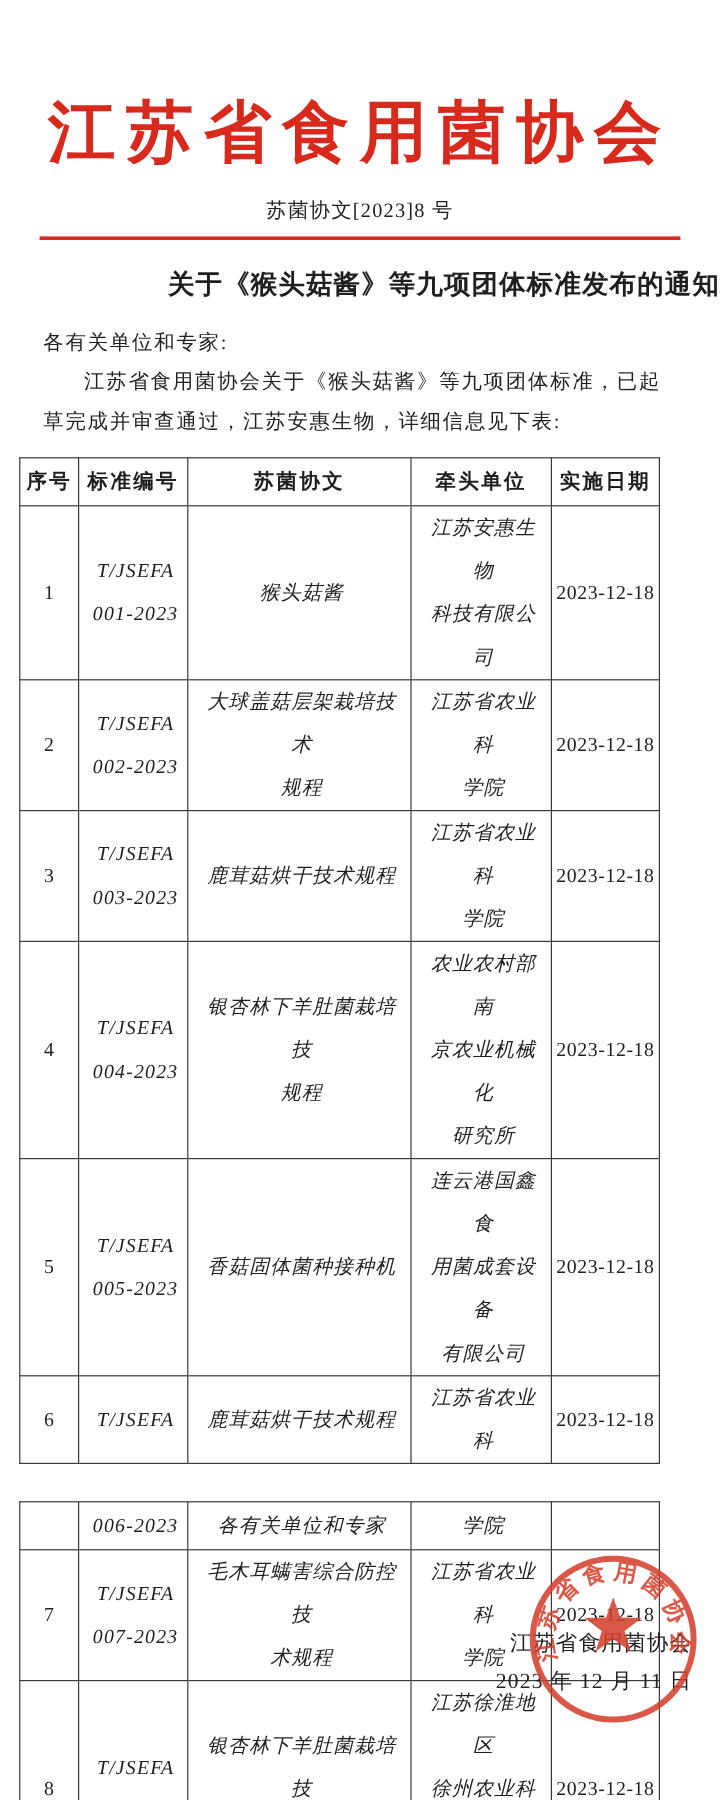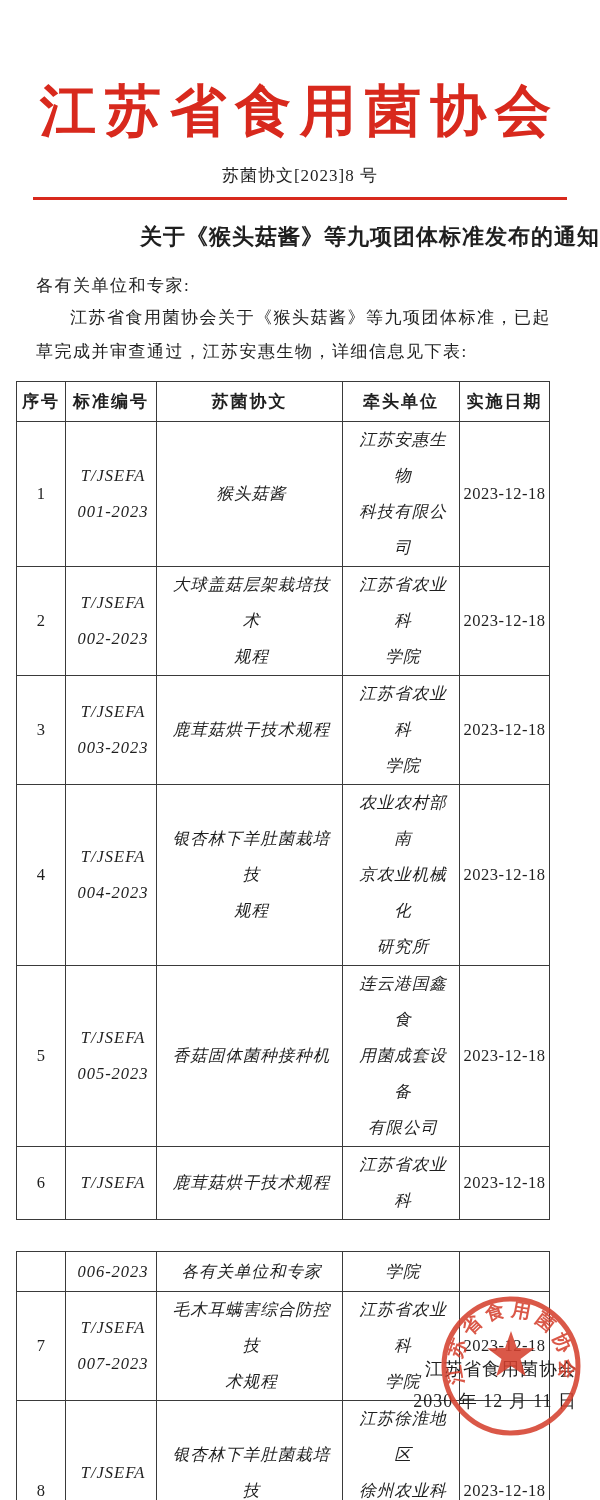--- a/index.html
+++ b/index.html
@@ -251,14 +251,14 @@
   </defs>
   <circle cx="74" cy="74" r="67" fill="none" stroke="currentColor" stroke-width="5"></circle>
   <polygon fill="currentColor" points="74,39 79.9,55.9 97.8,56.3 83.5,67.1 88.7,84.2 74,74 59.3,84.2 64.5,67.1 50.2,56.3 68.1,55.9"></polygon>
   <text font-size="19" font-weight="bold" fill="currentColor" font-family="'Liberation Serif','DejaVu Serif',serif">
     <textPath href="#seal-arc" startOffset="0" textLength="186" lengthAdjust="spacing">江苏省食用菌协会</textPath>
   </text>
 </svg>
 
 <div class="signature-block">
   <div class="signature-org">江苏省食用菌协会</div>
-  <div class="signature-date">2030 年 12 月 11 日</div>
+  <div class="signature-date">2023 年 12 月 11 日</div>
 </div>
 
 </body></html>

